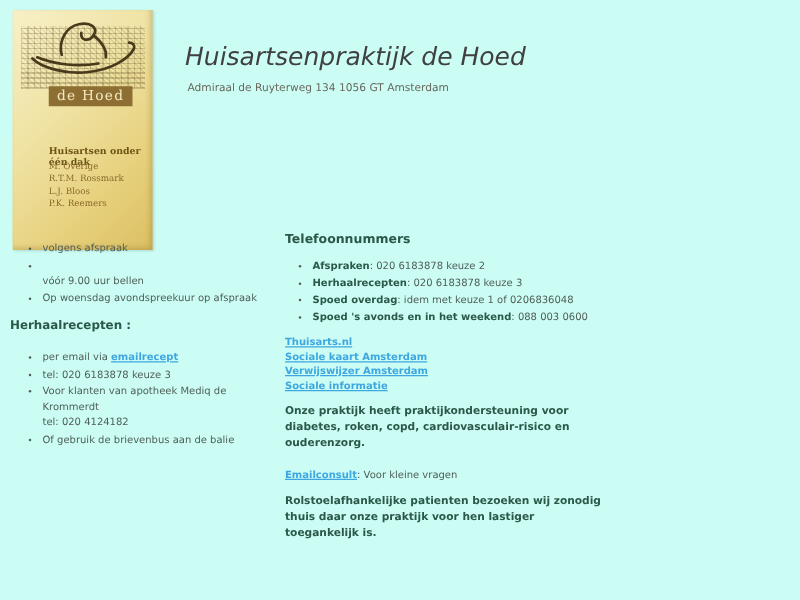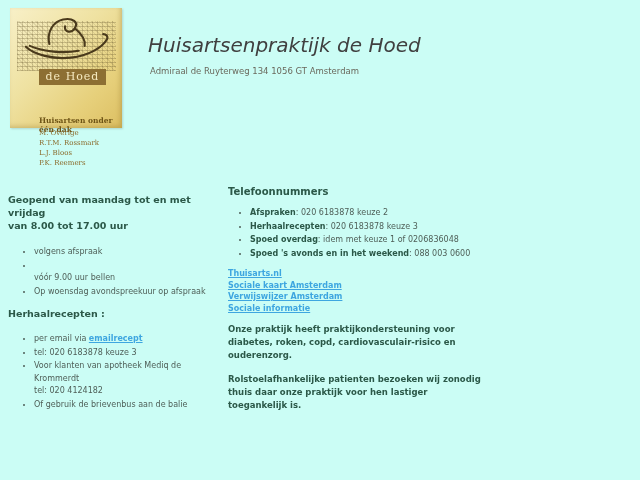--- a/index.html
+++ b/index.html
@@ -7,21 +7,21 @@
     width:640px;height:480px;
     background:#cbfdf5;
     font-family:"DejaVu Sans", sans-serif;
     position:relative;
     overflow:hidden;
   }
   .page{position:absolute;inset:0;}
 
   
   .logo{
-    position:absolute;left:10px;top:8px;width:112px;height:120px;
+    position:absolute;left:10px;top:8px;width:112px;height:192px;
     background:linear-gradient(135deg,#f8f0c8 0%,#efe2a2 40%,#e6cf7a 75%,#dcbf62 100%);
     box-shadow:inset -2px -2px 4px rgba(120,90,20,.25), 1px 1px 2px rgba(0,0,0,.15);
   }
   .logo-sketch{
     position:absolute;left:7px;top:13px;width:99px;height:50px;
     background-image:
       repeating-linear-gradient(0deg, rgba(95,80,40,.28) 0 1px, transparent 1px 4px),
       repeating-linear-gradient(90deg, rgba(95,80,40,.22) 0 1px, transparent 1px 5px),
       repeating-linear-gradient(45deg, rgba(95,80,40,.14) 0 1px, transparent 1px 3px);
   }
@@ -116,24 +116,20 @@
       <div>R.T.M. Rossmark</div>
       <div>L.J. Bloos</div>
       <div>P.K. Reemers</div>
     </div>
   </div>
 
   <h1 class="title">Huisartsenpraktijk de Hoed</h1>
   <div class="address">Admiraal de Ruyterweg 134 1056 GT Amsterdam</div>
 
   <div class="col-left">
-    <div class="heading opening">
-      <span>Geopend van maandag tot en met vrijdag</span><br>
-      <span>van 8.00 tot 17.00 uur</span>
-    </div>
 
     <ul class="bullets spreekuur">
       <li>volgens afspraak</li>
       <li>
         <br>
         <span>vóór 9.00 uur bellen</span>
       </li>
       <li>Op woensdag avondspreekuur op afspraak</li>
     </ul>
 
@@ -162,17 +158,20 @@
 
     <div class="links-block">
       <a class="blue-link">Thuisarts.nl</a><br>
       <a class="blue-link">Sociale kaart Amsterdam</a><br>
       <a class="blue-link">Verwijswijzer Amsterdam</a><br>
       <a class="blue-link">Sociale informatie</a>
     </div>
 
     <div class="para-bold para-support">Onze praktijk heeft praktijkondersteuning voor diabetes, roken, copd, cardiovasculair-risico en ouderenzorg.</div>
 
+    <div class="email-line">
+      <a class="blue-link">Emailconsult</a><span>: Voor kleine vragen</span>
+    </div>
 
     <div class="para-bold para-wheelchair">Rolstoelafhankelijke patienten bezoeken wij zonodig thuis daar onze praktijk voor hen lastiger toegankelijk is.</div>
   </div>
 
 </div>
 
 </body></html>

